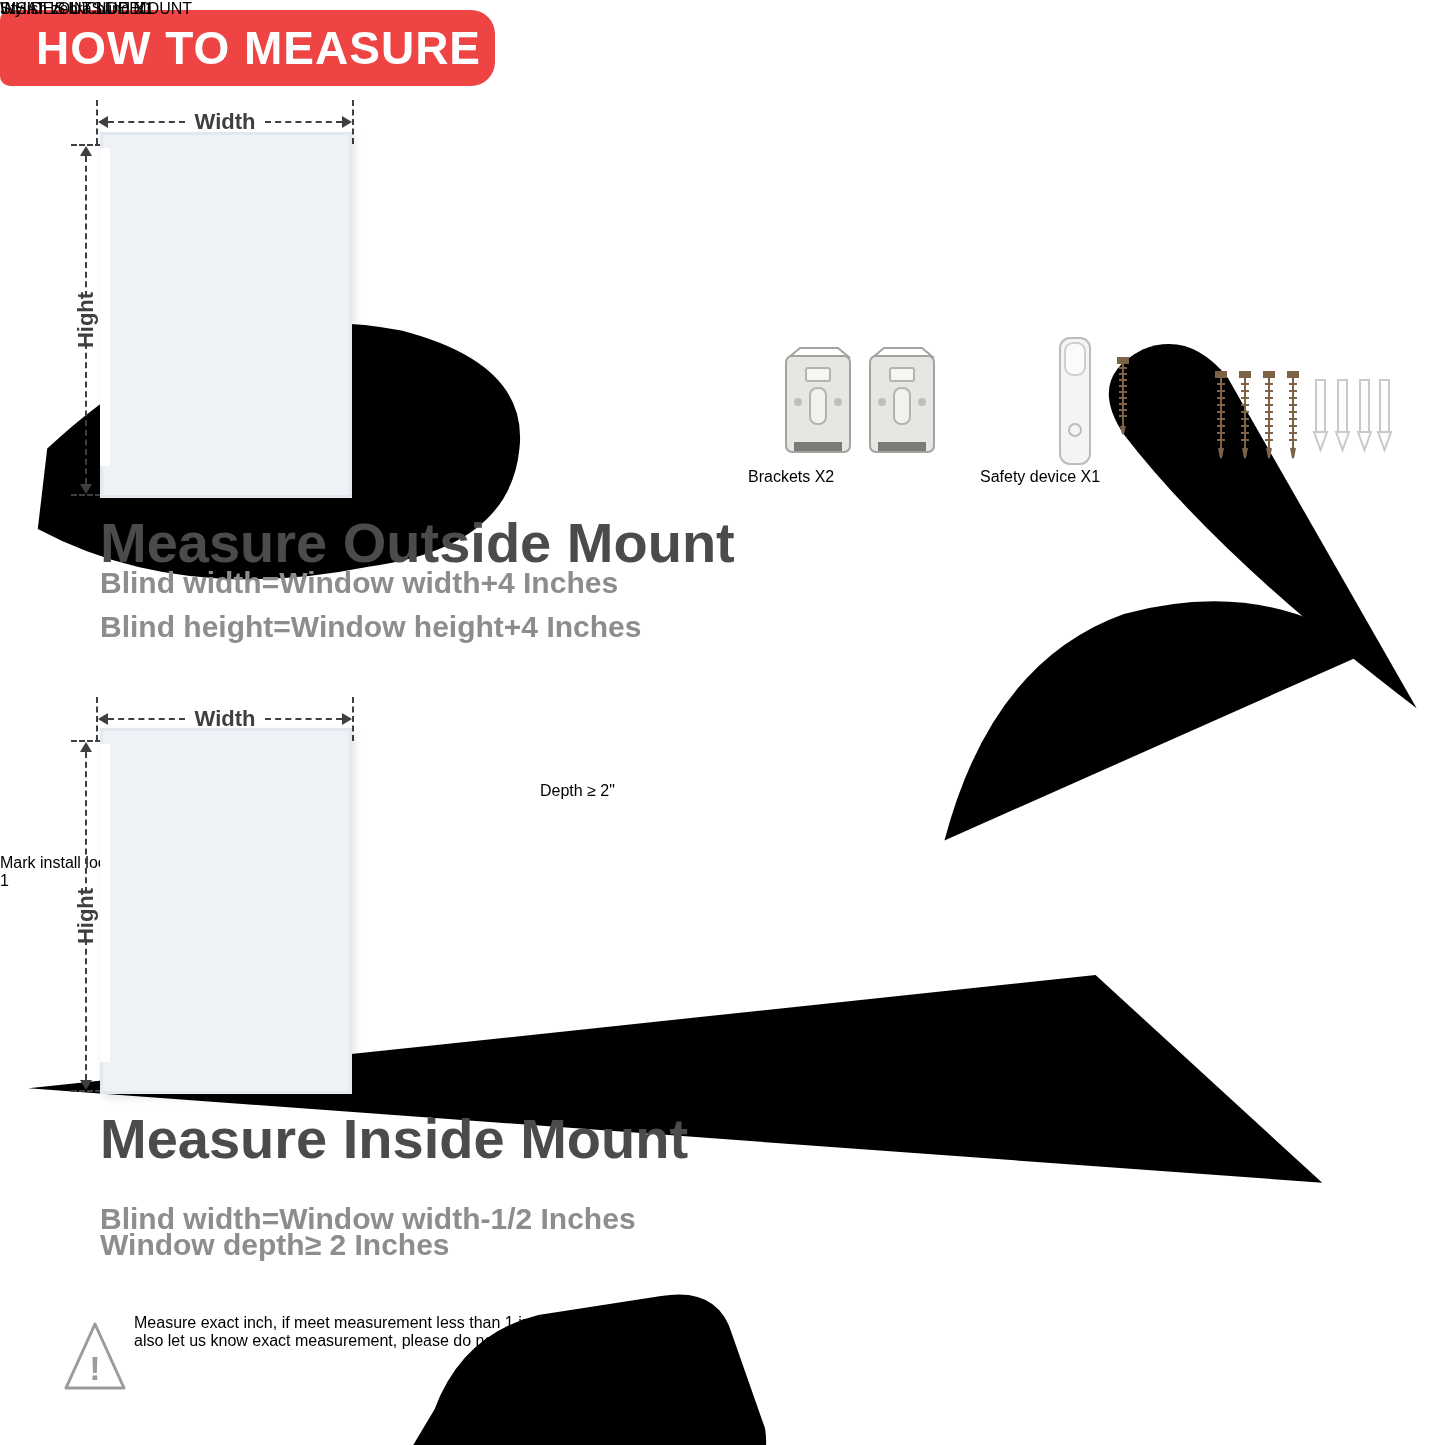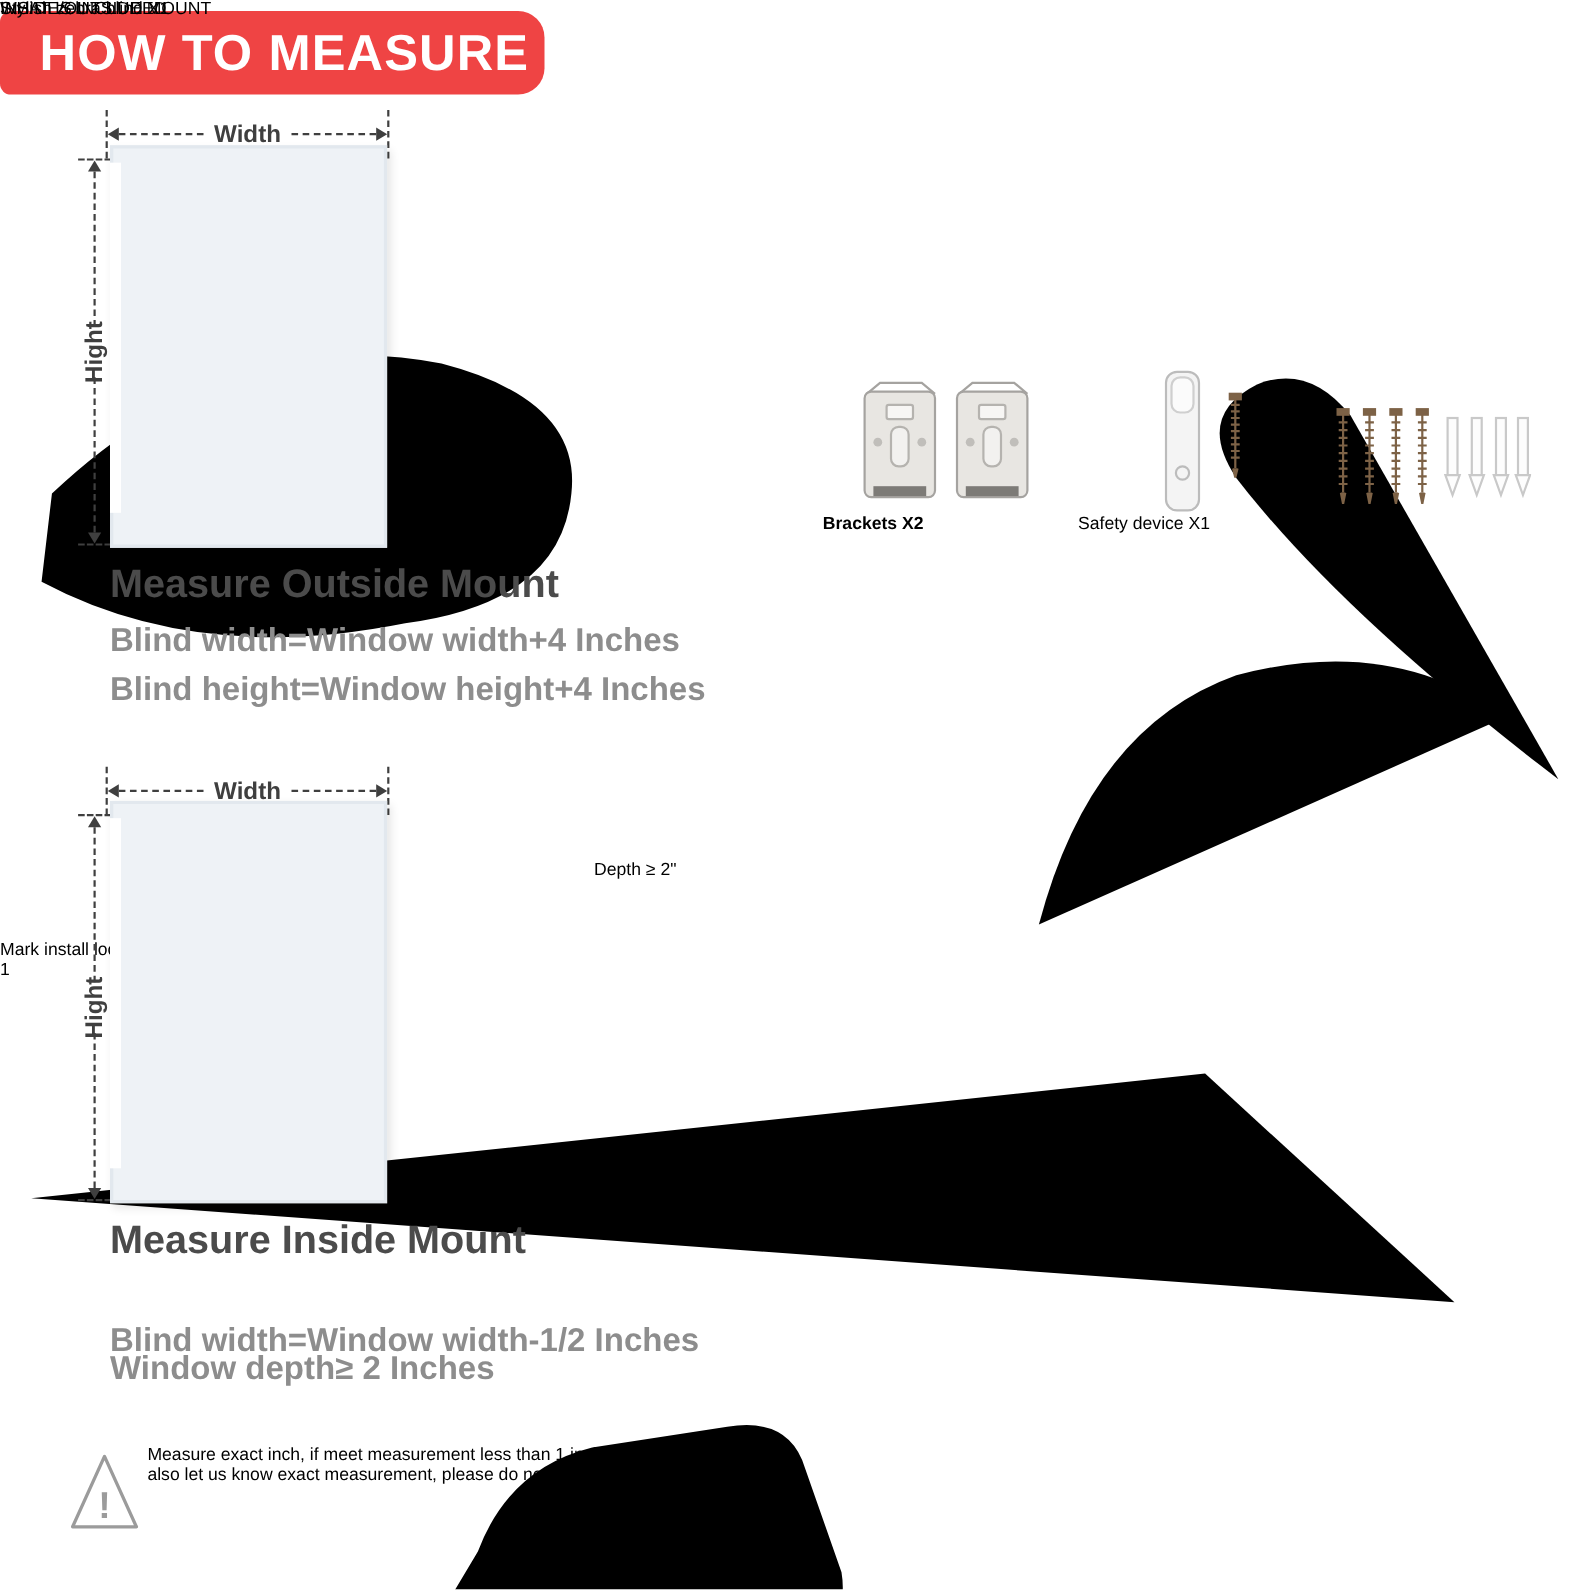--- a/index.html
+++ b/index.html
@@ -8,21 +8,21 @@
 
   
   .abs{position:absolute;}
 
   
   .pill-how{left:0;top:10px;width:495px;height:76px;background:#ef4444;
             border-radius:10px 24px 24px 10px;display:flex;align-items:center;
             padding-left:36px;box-sizing:border-box;color:#ffffff;font-size:46px;
             font-weight:bold;letter-spacing:1px;}
 
-  .h1-dark{color:#4b4b4b;font-size:36px;font-weight:bold;}
+  .h1-dark{color:#4b4b4b;font-size:56px;font-weight:bold;}
   .line-gray{color:#8d8d8d;font-size:30px;font-weight:bold;}
 
   
   .dimx{display:flex;align-items:center;color:#3f3f3f;font-weight:bold;font-size:22px;justify-content:space-between;}
   .dimx .dash{flex:1;height:0;border-top:2px dashed #3f3f3f;}
   .dimx .lbl{padding:0 10px;}
   .tickv{width:0;height:44px;border-left:2px dashed #3f3f3f;}
   .ah-l{width:0;height:0;border:solid transparent;border-width:6px 10px 6px 0;border-right-color:#3f3f3f;}
   .ah-r{width:0;height:0;border:solid transparent;border-width:6px 0 6px 10px;border-left-color:#3f3f3f;}
   .dimy{display:flex;flex-direction:column;align-items:center;color:#3f3f3f;font-weight:bold;font-size:22px;}
@@ -287,21 +287,21 @@
         <path d="M102 66 L108.5 84 L115 66 Z"></path>
       <rect x="126" y="14" width="9" height="52"></rect>
         <path d="M124 66 L130.5 84 L137 66 Z"></path>
       <rect x="148" y="14" width="9" height="52"></rect>
         <path d="M146 66 L152.5 84 L159 66 Z"></path>
       <rect x="168" y="14" width="9" height="52"></rect>
         <path d="M166 66 L172.5 84 L179 66 Z"></path>
     </g>
   </svg>
 
-  <div class="abs comp-label" style="left:748px;top:468px;width:220px;font-weight:bold;">Brackets X2</div>
+  <div class="abs comp-label" style="left:748px;top:468px;width:220px;">Brackets X2</div>
   <div class="abs comp-label" style="left:980px;top:468px;width:224px;">Safety device X1</div>
   <div class="abs comp-label" style="left:1200px;top:468px;width:200px;">Screws X4</div>
 
   <div class="abs sec-dark"></div>
 
   <div class="abs pill-mount">
     <span>INSIDE/OUTSIDE MOUNT</span>
   </div>
 
   <div class="panel" style="left:757px;top:649px;">

